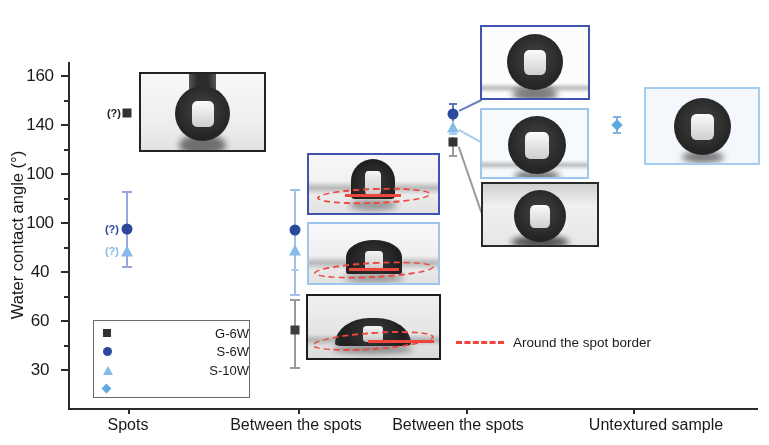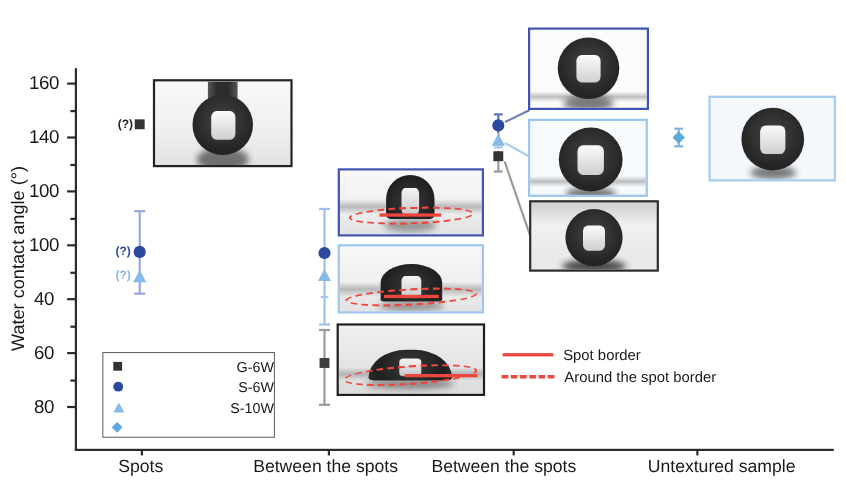--- a/index.html
+++ b/index.html
@@ -76,21 +76,21 @@
   <div class="ytick minor" style="top:198px;"></div>
   <div class="ytick minor" style="top:247px;"></div>
   <div class="ytick minor" style="top:296px;"></div>
   <div class="ytick minor" style="top:345px;"></div>
   <div class="ytick-label" style="top:76px;">160</div>
   <div class="ytick-label" style="top:125px;">140</div>
   <div class="ytick-label" style="top:174px;">100</div>
   <div class="ytick-label" style="top:223px;">100</div>
   <div class="ytick-label" style="top:272px;">40</div>
   <div class="ytick-label" style="top:321px;">60</div>
-  <div class="ytick-label" style="top:370px;">80</div>
+  <div class="ytick-label" style="top:370px;">30</div>
 
   <div class="xtick" style="left:128px;"></div>
   <div class="xtick" style="left:298px;"></div>
   <div class="xtick" style="left:466px;"></div>
   <div class="xtick" style="left:633px;"></div>
   <div class="xlabel" style="left:128px;">Spots</div>
   <div class="xlabel" style="left:296px;">Between the spots</div>
   <div class="xlabel" style="left:458px;">Between the spots</div>
   <div class="xlabel" style="left:656px;">Untextured sample</div>
 
@@ -212,22 +212,18 @@
     </div>
     <div class="lrow">
       <span class="lmk triangle"></span>
       <span>S-10W</span>
     </div>
     <div class="lrow">
       <span class="lmk diamond"></span>
     </div>
   </div>
 
-  <div class="llrow" style="left:457px;top:315px;">
-    <span class="ll-solid"></span>
-    <span>Spot border</span>
-  </div>
   <div class="llrow" style="left:456px;top:335px;">
     <span class="ll-dashed"></span>
     <span>Around the spot border</span>
   </div>
 
 </div>
 
 </body></html>

